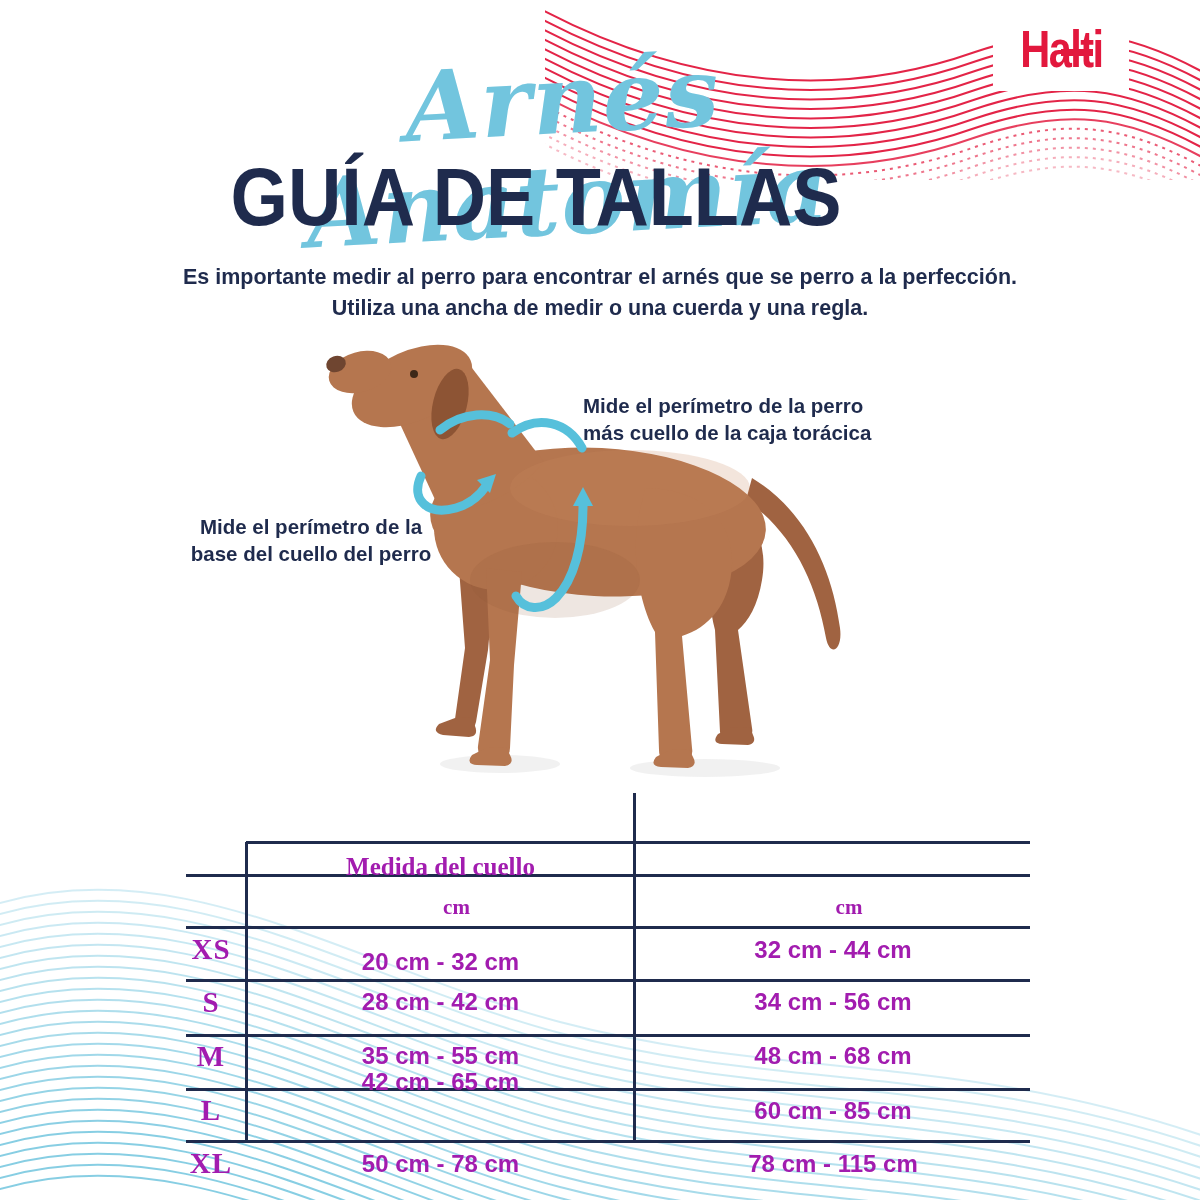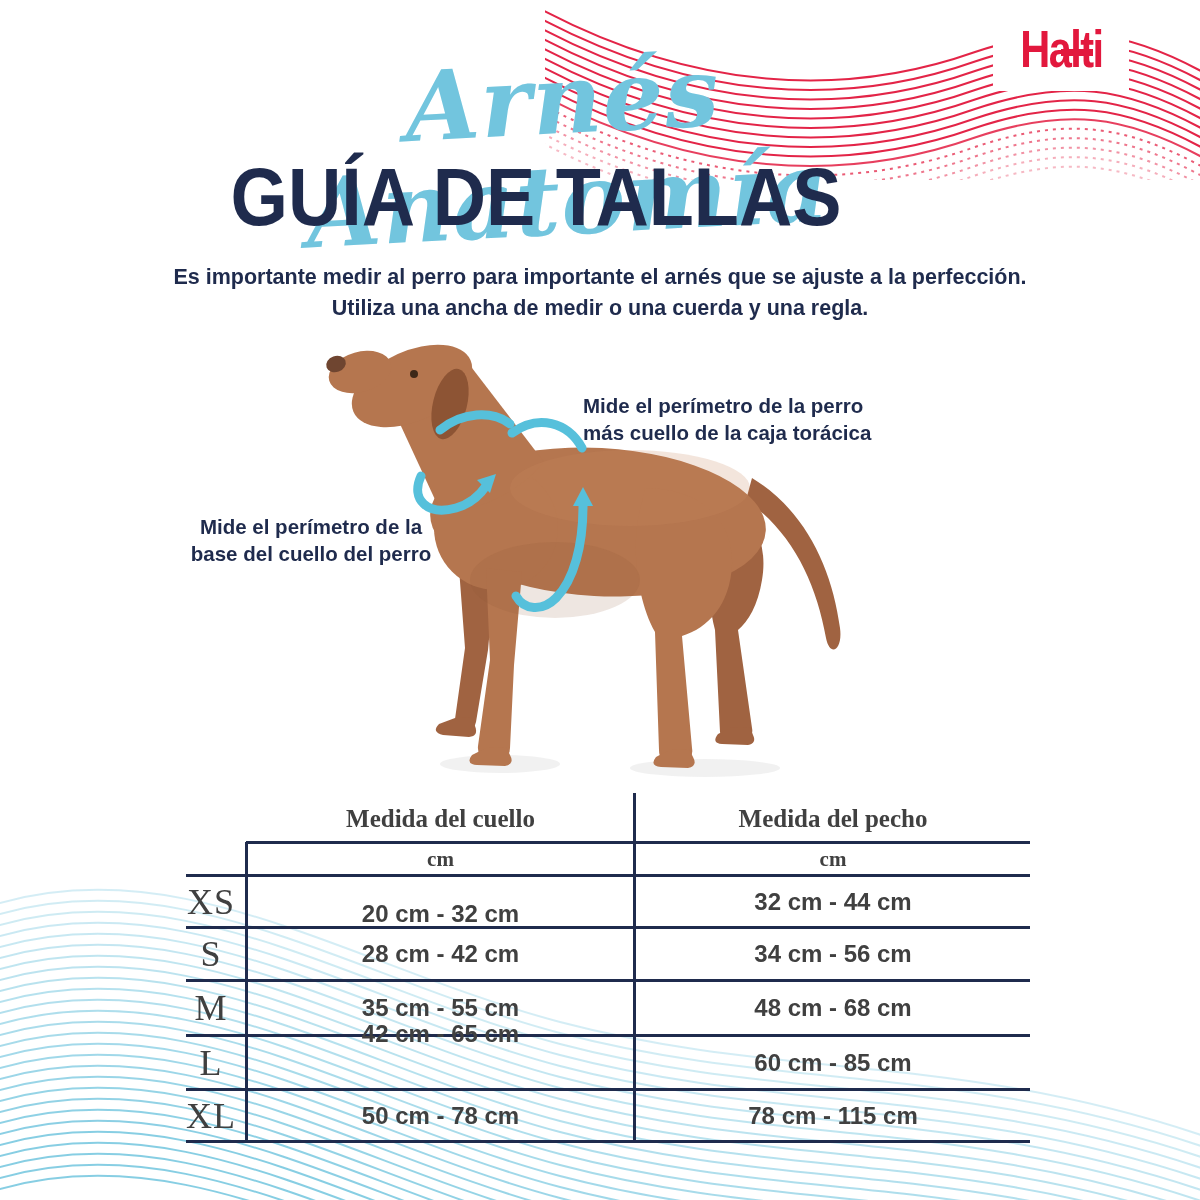--- a/index.html
+++ b/index.html
@@ -19,24 +19,24 @@
   .logo-box{left:993px;top:7px;width:136px;height:84px;background:#fff;display:flex;
     align-items:center;justify-content:center;}
   .logo-text{font-weight:700;font-size:52px;letter-spacing:-2px;color:#e2183d;transform:scaleX(.8);}
   .logo-bar{left:68px;top:42px;width:32px;height:7px;background:#e2183d;}
   
   .diagram-label{font-size:20.5px;font-weight:600;line-height:27px;color:#1f2b4d;}
   .chest-label{left:583px;top:392px;text-align:left;}
   .neck-label{left:180px;top:513px;width:262px;text-align:center;}
   
   .tline{background:#1f2b4d;}
-  .cell{display:flex;align-items:center;justify-content:center;color:#404040;}
+  .cell{display:flex;align-items:center;justify-content:center;color:#a21caf;margin-top:48px;}
   .th{font-family:"Liberation Serif",serif;font-weight:700;font-size:25px;}
-  .cm{font-family:"Liberation Serif",serif;font-weight:700;font-size:21px;}
-  .size{font-family:"Liberation Serif",serif;font-weight:400;font-size:36px;letter-spacing:1px;}
+  .cm{font-family:"Liberation Serif",serif;font-weight:700;font-size:21px;padding-left:16px;}
+  .size{font-family:"Liberation Serif",serif;font-weight:700;font-size:29px;letter-spacing:1px;}
   .val{font-weight:700;font-size:24px;}
 </style>
 </head>
 <body>
 
 <div class="canvas">
 
   <svg id="top-waves" class="abs" style="left:545px;top:0;width:660px;height:180px" viewBox="0 0 660 180">
       <path d="M -10,6 C 150,92 300,98 430,52 C 520,22 580,28 665,76" transform="translate(0 0)" fill="none" stroke="#e2183d" stroke-width="2" stroke-opacity="0.95"></path>
       <path d="M -10,6 C 150,92 300,98 430,52 C 520,22 580,28 665,76" transform="translate(0 9.5)" fill="none" stroke="#e2183d" stroke-width="2" stroke-opacity="0.95"></path>
@@ -56,21 +56,21 @@
     </svg>
 
   <div class="abs logo-box">
     <span class="logo-text">Halti</span>
     <span class="abs logo-bar"></span>
   </div>
 
   <div class="abs script-title">Arnés Anatomía</div>
   <div class="abs main-title">GUÍA DE TALLAS</div>
   <div class="abs intro">
-    <div>Es importante medir al perro para importante el arnés que se ajuste a la perfección.</div>
+    <div>Es importante medir al perro para encontrar el arnés que se perro a la perfección.</div>
     <div>Utiliza una ancha de medir o una cuerda y una regla.</div>
   </div>
 
   <svg id="bottom-waves" class="abs" style="left:0;top:840px;width:1200px;height:360px" viewBox="0 0 1200 360">
       <path d="M -10,66 C 180,6 350,126 560,182 C 780,240 960,212 1210,298" transform="translate(0 0)" fill="none" stroke="#72c5de" stroke-width="2" stroke-opacity="0.3"></path>
       <path d="M -10,66 C 180,6 350,126 560,182 C 780,240 960,212 1210,298" transform="translate(0 11)" fill="none" stroke="#72c5de" stroke-width="2" stroke-opacity="0.325"></path>
       <path d="M -10,66 C 180,6 350,126 560,182 C 780,240 960,212 1210,298" transform="translate(0 22)" fill="none" stroke="#72c5de" stroke-width="2" stroke-opacity="0.35"></path>
       <path d="M -10,66 C 180,6 350,126 560,182 C 780,240 960,212 1210,298" transform="translate(0 33)" fill="none" stroke="#72c5de" stroke-width="2" stroke-opacity="0.375"></path>
       <path d="M -10,66 C 180,6 350,126 560,182 C 780,240 960,212 1210,298" transform="translate(0 44)" fill="none" stroke="#72c5de" stroke-width="2" stroke-opacity="0.4"></path>
       <path d="M -10,66 C 180,6 350,126 560,182 C 780,240 960,212 1210,298" transform="translate(0 55)" fill="none" stroke="#72c5de" stroke-width="2" stroke-opacity="0.425"></path>
@@ -148,21 +148,20 @@
   <div class="abs tline" style="left:245px;top:842px;width:3px;height:301px"></div>
   <div class="abs tline" style="left:246px;top:841px;width:784px;height:3px"></div>
   <div class="abs tline" style="left:186px;top:874px;width:844px;height:3px"></div>
   <div class="abs tline" style="left:186px;top:926px;width:844px;height:3px"></div>
   <div class="abs tline" style="left:186px;top:979px;width:844px;height:3px"></div>
   <div class="abs tline" style="left:186px;top:1034px;width:844px;height:3px"></div>
   <div class="abs tline" style="left:186px;top:1088px;width:844px;height:3px"></div>
   <div class="abs tline" style="left:186px;top:1140px;width:844px;height:3px"></div>
 
   <div class="abs cell th" style="left:248px;top:798px;width:385px;height:42px">Medida del cuello</div>
-  <div class="abs cell th" style="left:636px;top:798px;width:394px;height:42px">Medida del pecho</div>
   <div class="abs cell cm" style="left:248px;top:844px;width:385px;height:30px">cm</div>
   <div class="abs cell cm" style="left:636px;top:844px;width:394px;height:30px">cm</div>
 
   <div class="abs cell size" style="left:178px;top:877px;width:66px;height:49px">XS</div>
   <div class="abs cell val" style="left:248px;top:889px;width:385px;height:49px">20 cm - 32 cm</div>
   <div class="abs cell val" style="left:636px;top:877px;width:394px;height:49px">32 cm - 44 cm</div>
 
   <div class="abs cell size" style="left:178px;top:929px;width:66px;height:50px">S</div>
   <div class="abs cell val" style="left:248px;top:929px;width:385px;height:50px">28 cm - 42 cm</div>
   <div class="abs cell val" style="left:636px;top:929px;width:394px;height:50px">34 cm - 56 cm</div>

